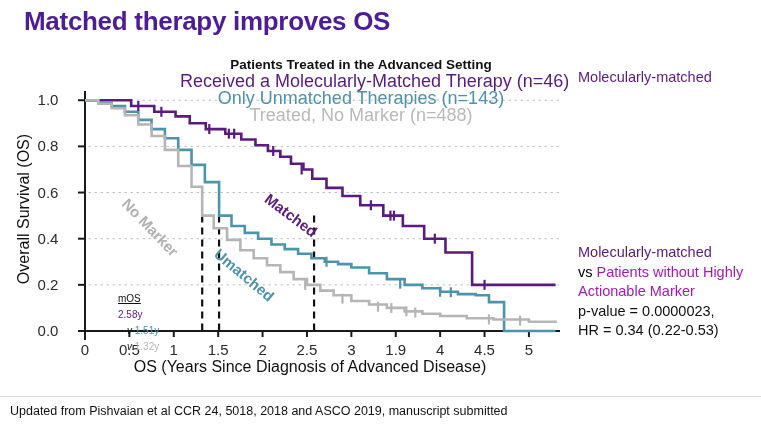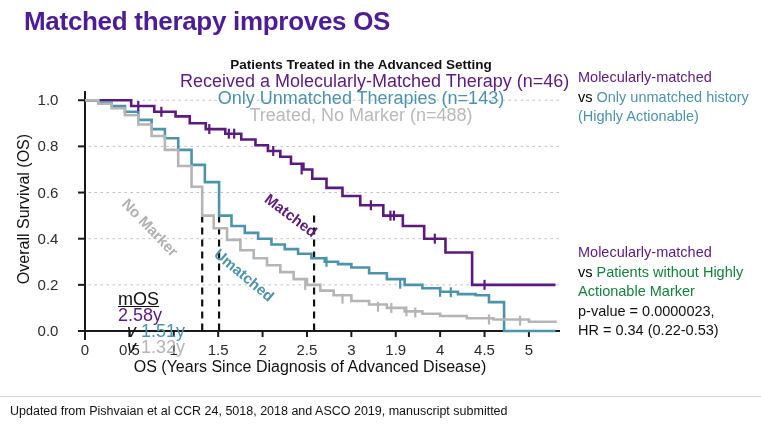--- a/index.html
+++ b/index.html
@@ -38,21 +38,21 @@
   .c-teal{color:#4C93AB;}
   .c-gray{color:#B9B9B9;}
 
   
   .curvelabel{position:absolute;font-size:15px;font-weight:bold;white-space:nowrap;}
   #lbl-matched{left:272px;top:135px;transform:rotate(37deg);transform-origin:left top;color:#5B1A7E;}
   #lbl-unmatched{left:222px;top:190px;transform:rotate(40deg);transform-origin:left top;color:#4C93AB;}
   #lbl-nomarker{left:131px;top:140px;transform:rotate(46deg);transform-origin:left top;color:#B0B0B0;}
 
   
-  #mos{position:absolute;left:118px;top:236px;font-size:18px;line-height:16px;}
+  #mos{position:absolute;left:118px;top:236px;font-size:10px;line-height:16px;}
   #mos .hdr{font-weight:normal;color:#111;text-decoration:underline;}
   #mos .v1{color:#5B1A7E;}
   #mos .v2{color:#4C93AB;}
   #mos .v3{color:#B5B5B5;}
   #mos .vit{font-style:italic;color:#111;}
   #mos .ind{padding-left:9px;}
 
   
   .side{position:absolute;left:578px;width:180px;font-size:14.5px;line-height:19.5px;}
   #side1{top:68px;}
@@ -184,25 +184,24 @@
     <div id="mos">
       <div class="hdr">mOS</div>
       <div class="v1">2.58y</div>
       <div class="ind"><span class="vit">v</span> <span class="v2">1.51y</span></div>
       <div class="ind"><span class="vit">v</span> <span class="v3">1.32y</span></div>
     </div>
   </div>
 
   <div class="side" id="side1">
     <div class="blk c-purple">Molecularly-matched</div>
-    <div class="blk"><span>vs</span> <span class="c-teal">Only unmatched history (Highly Actionable)</span></div>
   </div>
 
   <div class="side" id="side2">
     <div class="blk c-purple">Molecularly-matched</div>
-    <div class="blk"><span>vs</span> <span style="color:#15803d">Patients without Highly Actionable Marker</span></div>
+    <div class="blk"><span>vs</span> <span style="color:#a21caf">Patients without Highly Actionable Marker</span></div>
     <div class="blk stat">p-value = 0.0000023,</div>
     <div class="blk stat">HR = 0.34 (0.22-0.53)</div>
   </div>
 
   <div id="footrule"></div>
   <div id="footer">Updated from Pishvaian et al CCR 24, 5018, 2018 and ASCO 2019, manuscript submitted</div>
 </div>
 
 </body></html>

